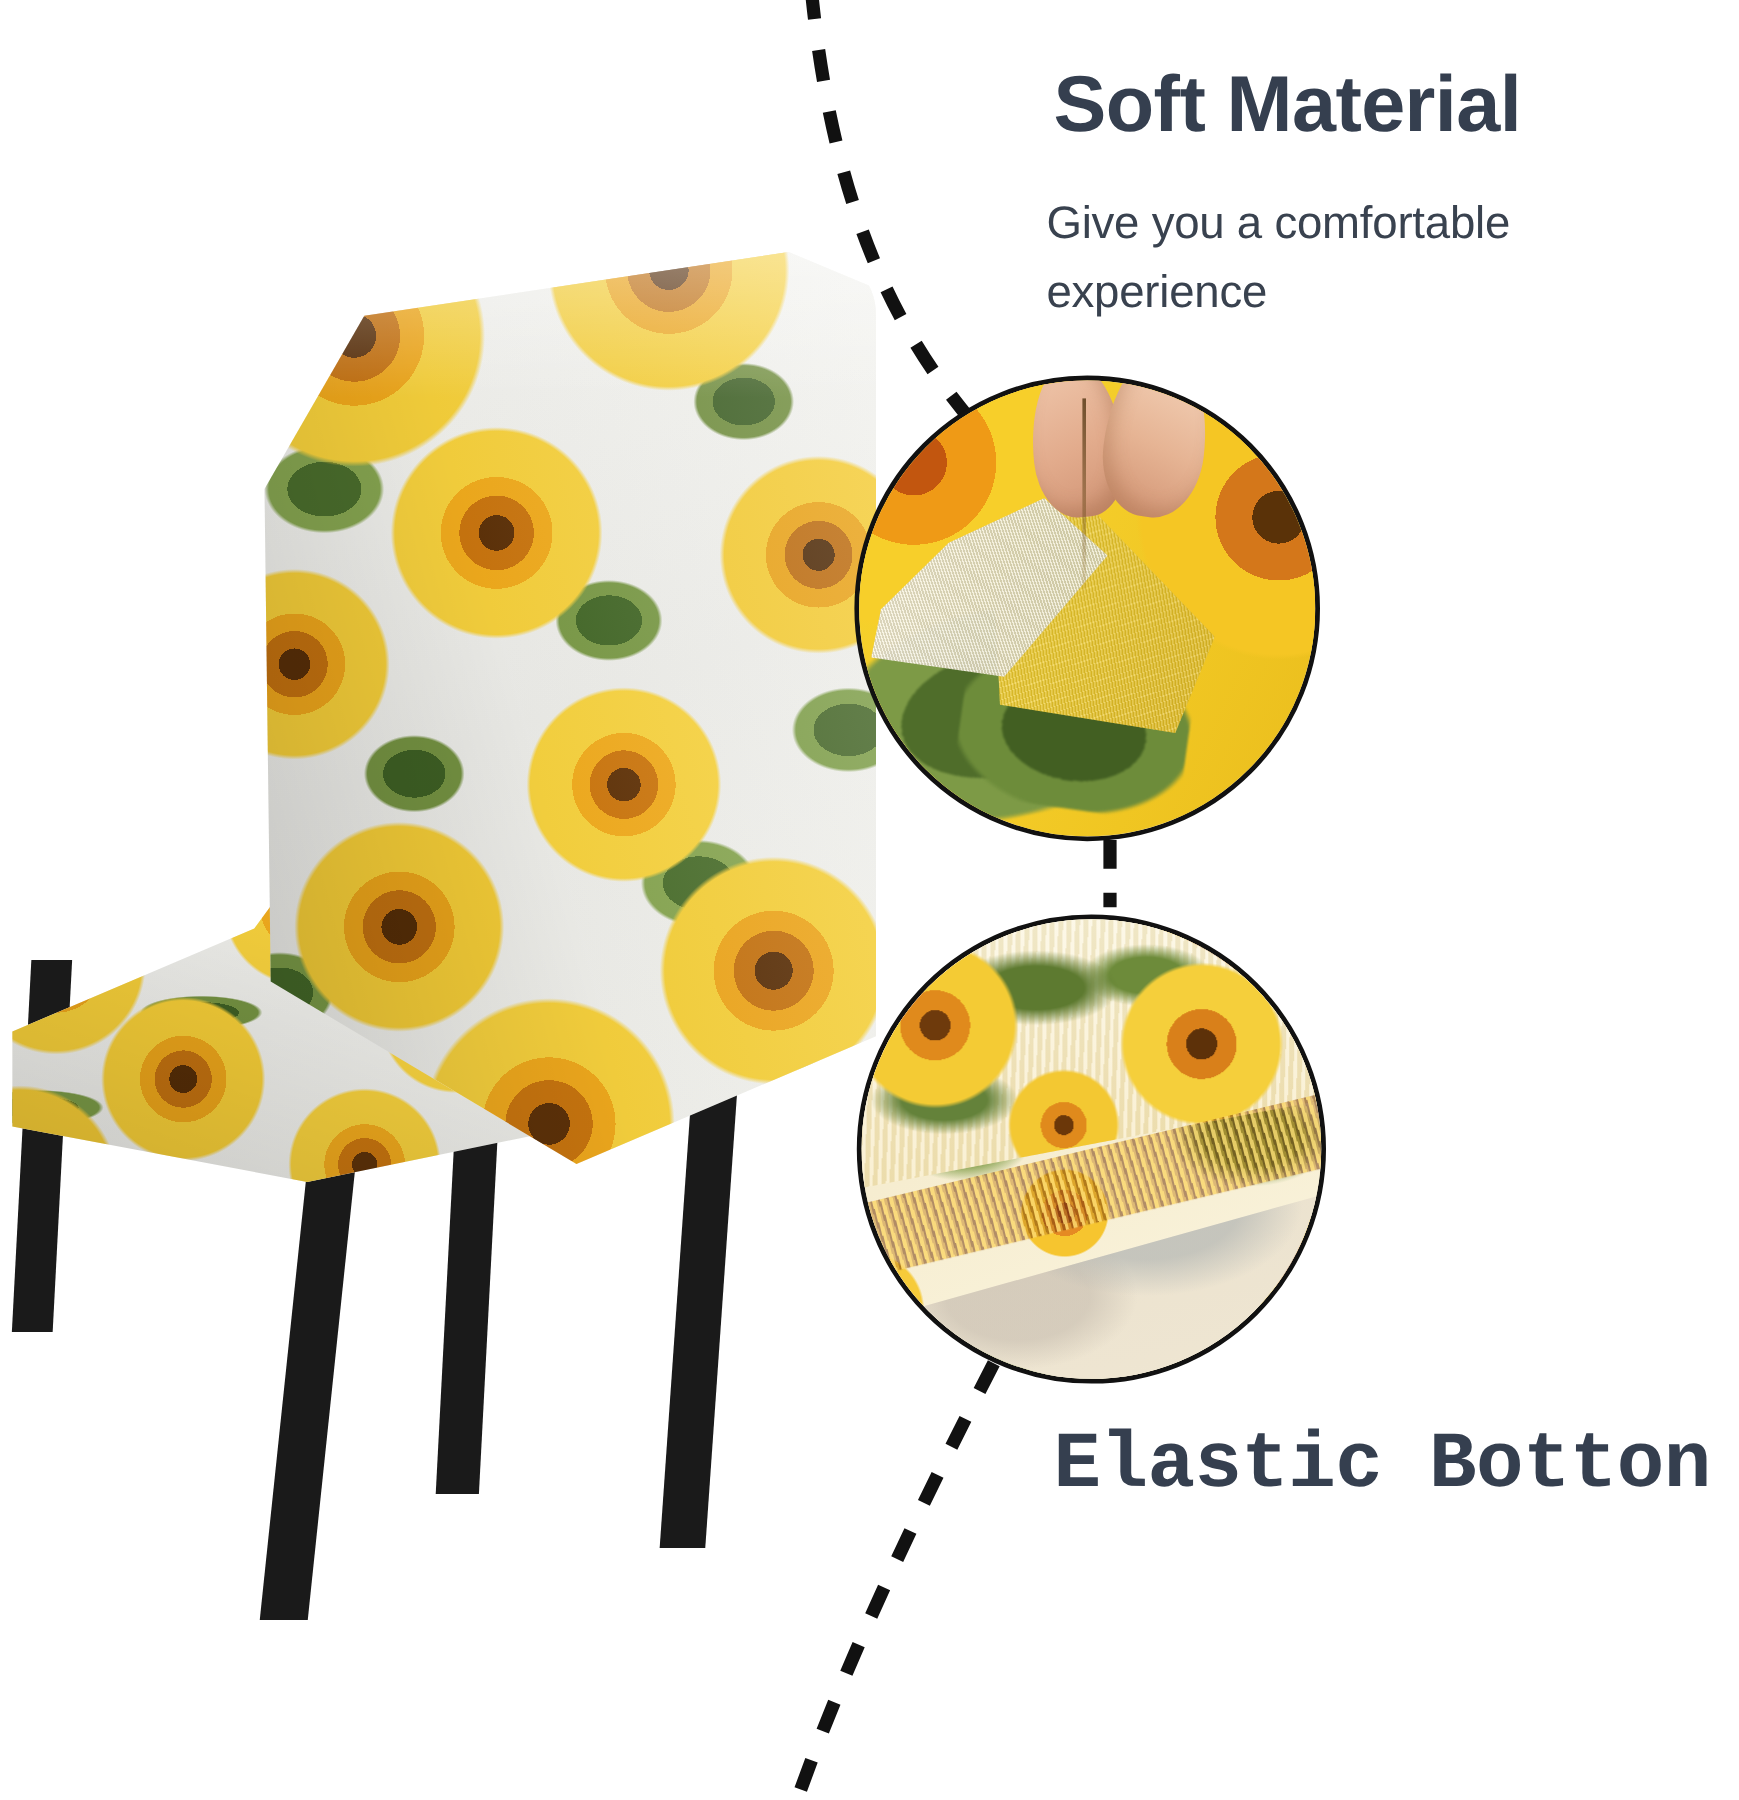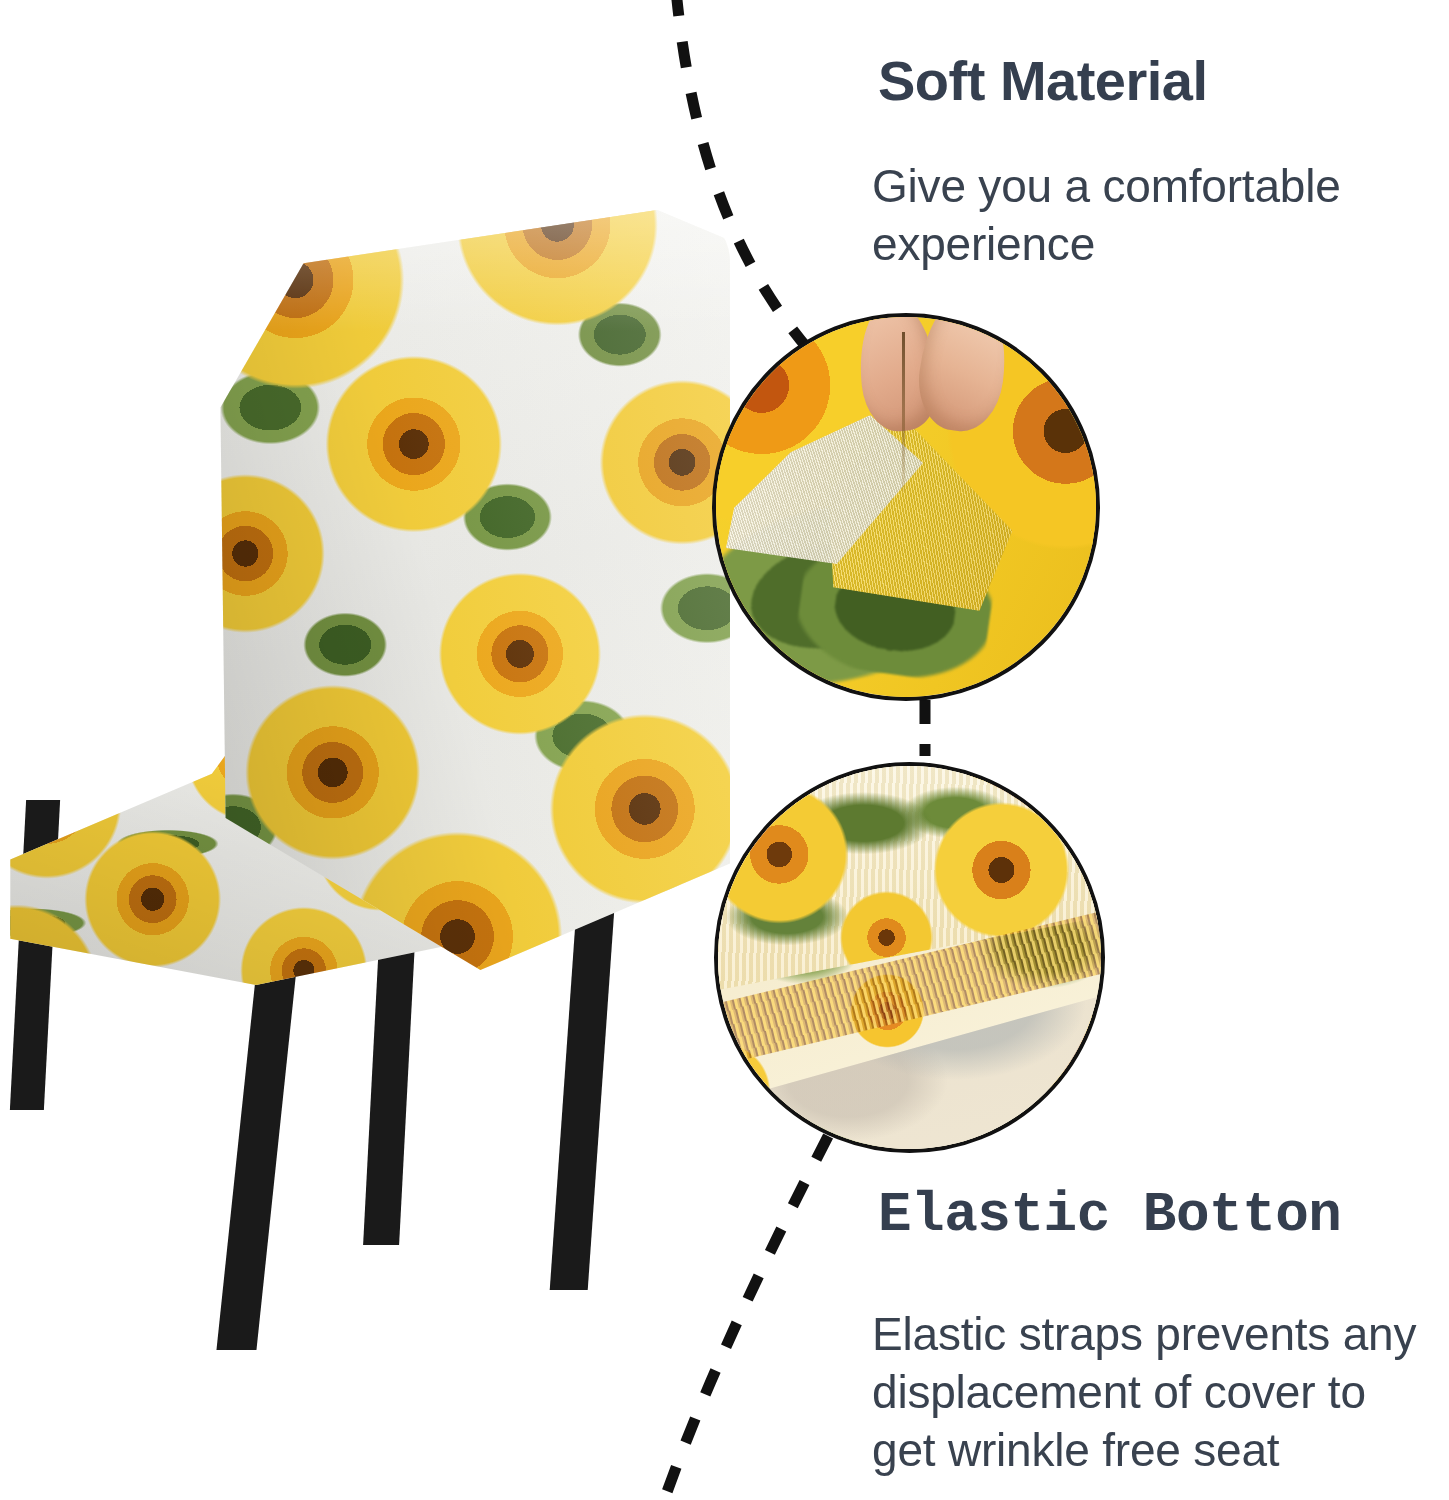--- a/index.html
+++ b/index.html
@@ -1,30 +1,30 @@
 <!DOCTYPE html>
 <html><head>
 <meta charset="utf-8">
 <style>
   html,body{margin:0;padding:0;background:#fff;}
   body{width:1449px;height:1500px;font-family:"Liberation Sans",sans-serif;overflow:hidden;}
   #stage{position:relative;width:1449px;height:1500px;background:#ffffff;overflow:hidden;}
 
   .h1{
     position:absolute;
-    font-size:56px;
+    font-size:66px;
     font-weight:700;
     letter-spacing:-0.5px;
     color:#353f4f;
     white-space:nowrap;
     line-height:1.05;
   }
   .body-text{
     position:absolute;
-    font-size:46px;
+    font-size:38px;
     font-weight:400;
     color:#39424f;
     line-height:58px;
     letter-spacing:-0.2px;
   }
 
   #title-soft{ left:878px; top:52px; }
   #sub-soft { left:872px; top:157px; width:540px; }
   #title-elastic{ left:878px; top:1186px;font-family:Liberation Mono, monospace; }
   #sub-elastic{ left:872px; top:1305px; width:560px; }
@@ -235,15 +235,14 @@
     </div>
     <div id="elastic-lining"></div>
     <div id="elastic-top"></div>
     <div id="elastic-ruche"></div>
   </div>
 
   <div class="h1" id="title-soft">Soft Material</div>
   <div class="body-text" id="sub-soft">Give you a comfortable experience</div>
 
   <div class="h1" id="title-elastic">Elastic Botton</div>
-  <div class="body-text" id="sub-elastic">Elastic straps prevents any displacement of cover to get wrinkle free seat</div>
 
 </div>
 
 </body></html>

